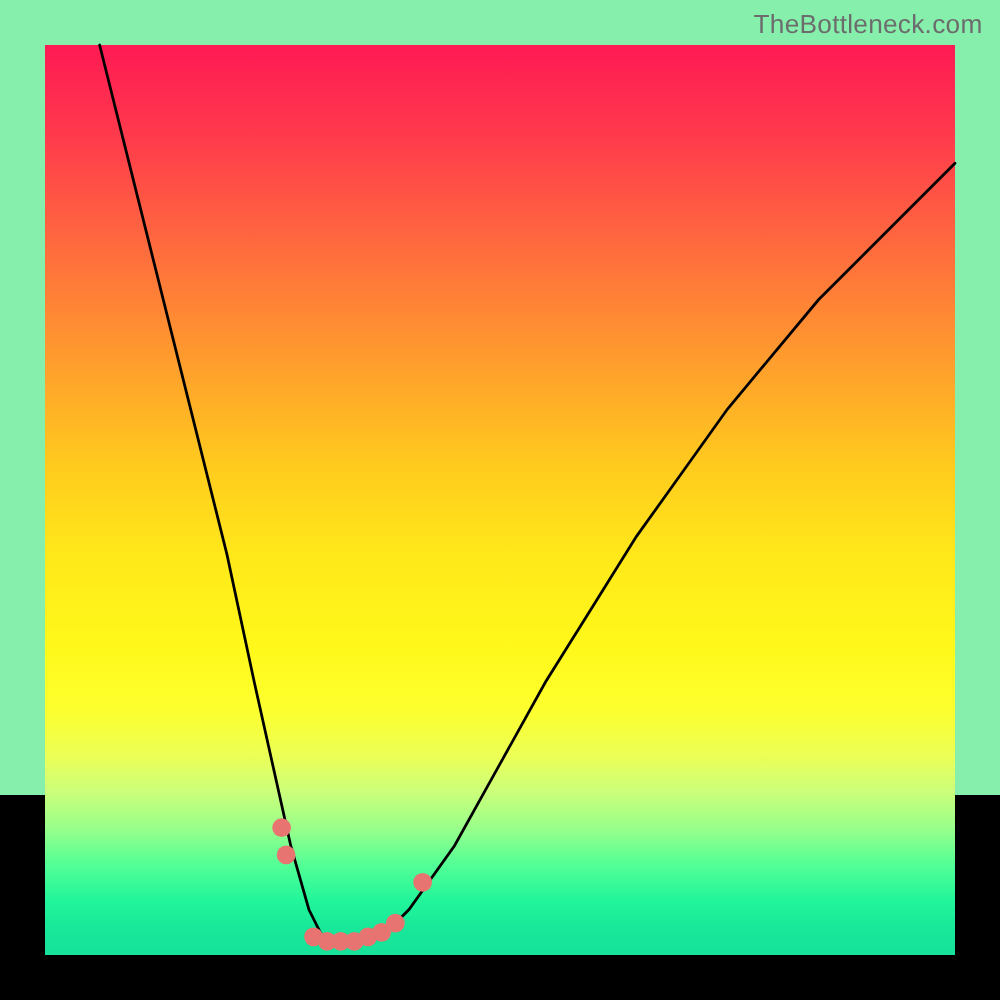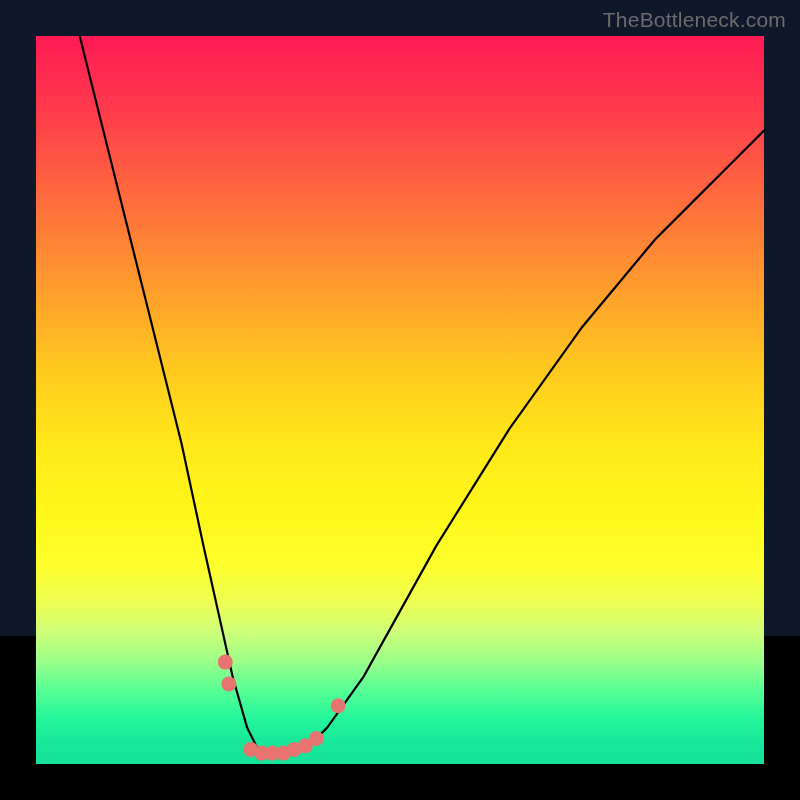--- a/index.html
+++ b/index.html
@@ -8,21 +8,21 @@
     width: 800px;
     height: 800px;
     background: #000;
     font-family: Arial, Helvetica, sans-serif;
     overflow: hidden;
   }
   .frame {
     position: absolute;
     left: 0; top: 0;
     width: 800px; height: 636px;
-    background: #0f172a;
+    background: #86efac;
   }
   .plot-area {
     position: absolute;
     left: 36px;
     top: 36px;
     width: 728px;
     height: 728px;
     
     background: linear-gradient(to bottom,
       #ff1a54 0%,

